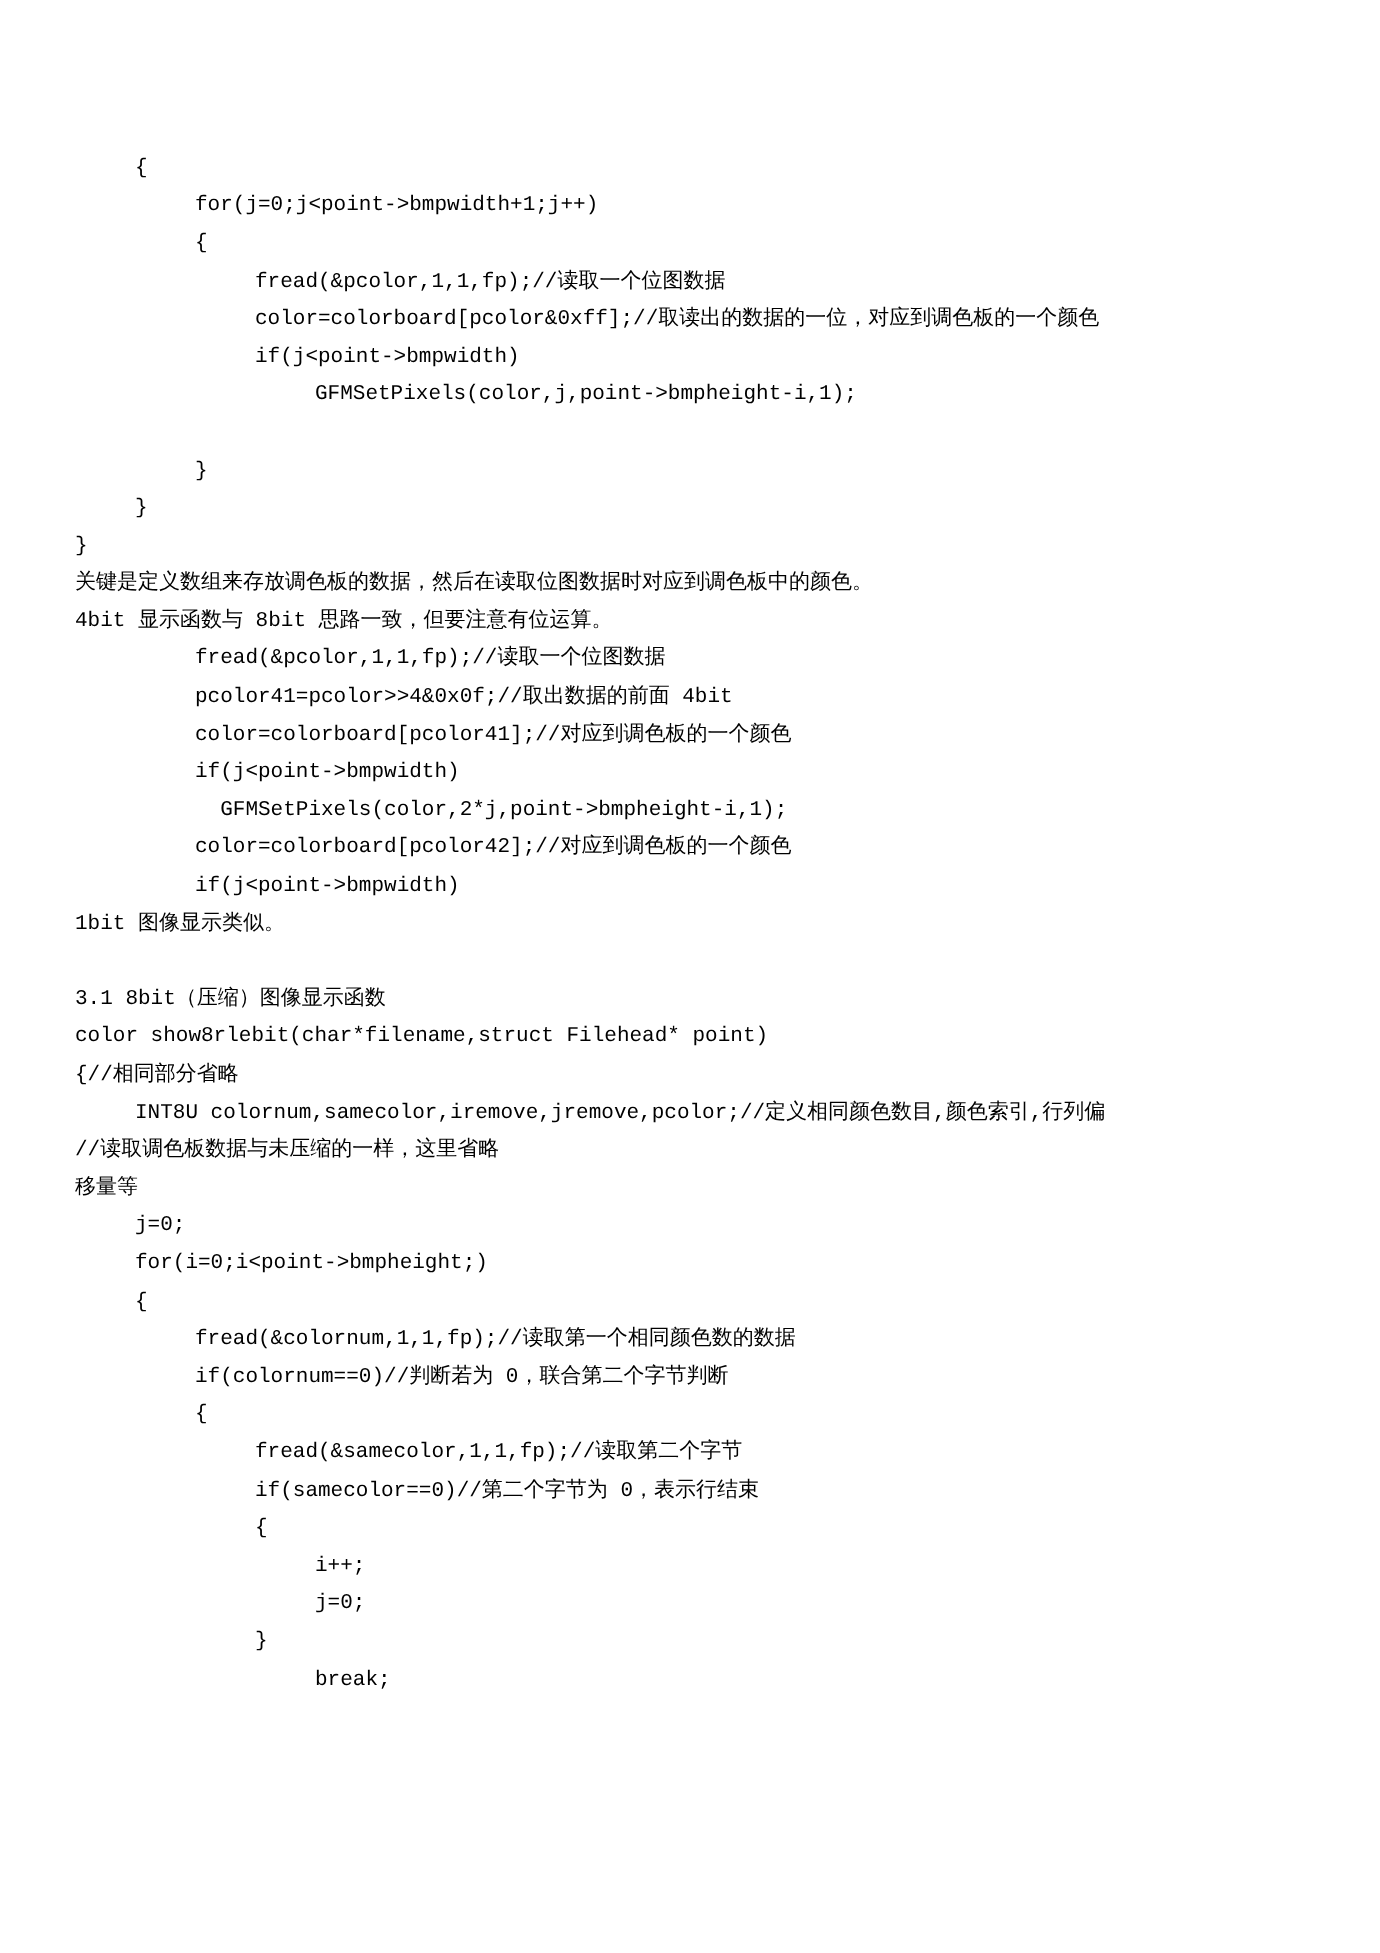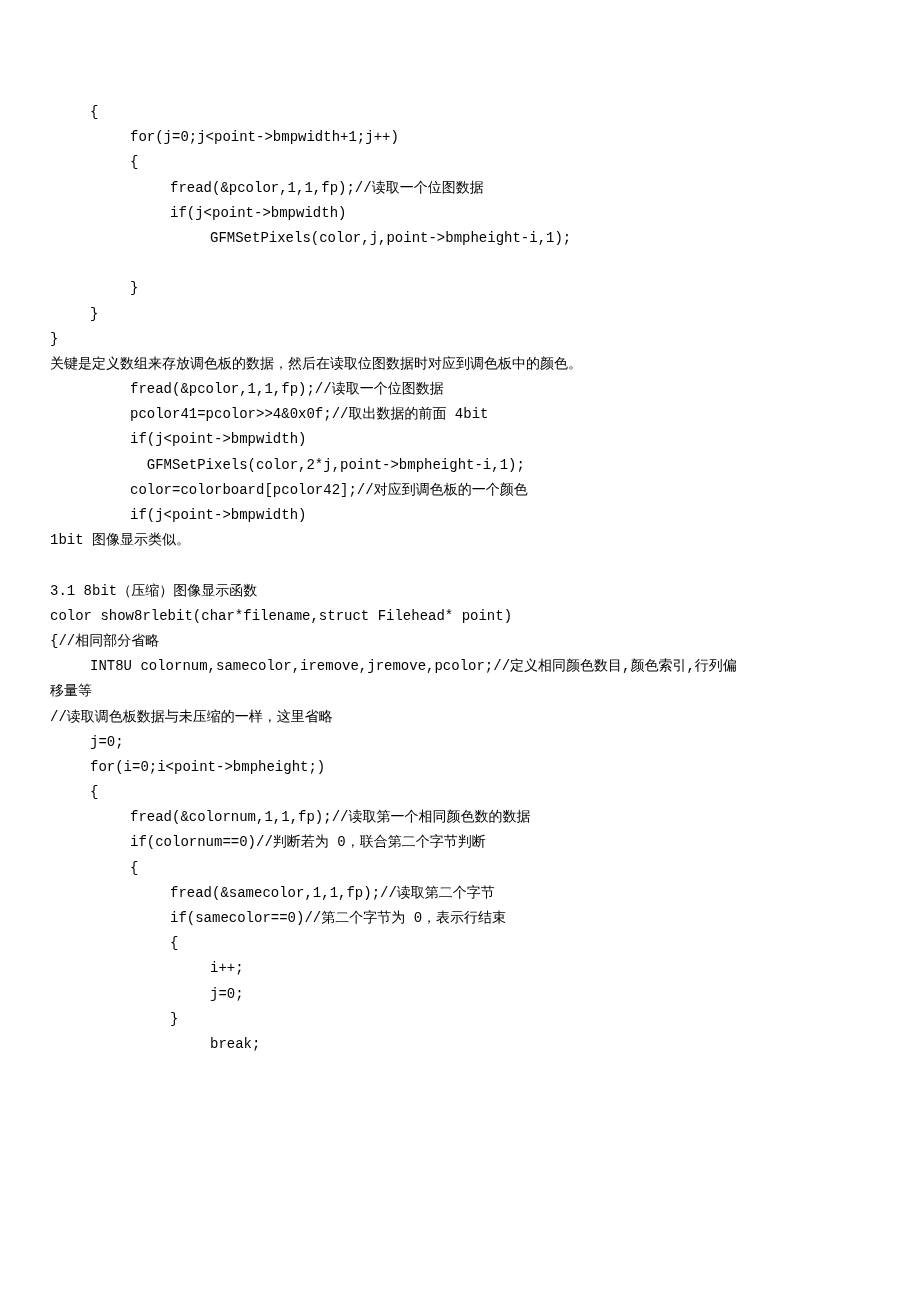--- a/index.html
+++ b/index.html
@@ -23,41 +23,44 @@
     .blank-line { height: 1.8em; }
   </style>
 </head>
 <body>
 
 <div id="content">
     <div class="code-line indent-1">{</div>
     <div class="code-line indent-2">for(j=0;j&lt;point-&gt;bmpwidth+1;j++)</div>
     <div class="code-line indent-2">{</div>
     <div class="code-line indent-3">fread(&amp;pcolor,1,1,fp);//读取一个位图数据</div>
+    <div class="code-line indent-3">color=colorboard[pcolor&amp;0xff];//取读出的数据的一位，对应到调色板的一个颜色</div>
     <div class="code-line indent-3">if(j&lt;point-&gt;bmpwidth)</div>
     <div class="code-line indent-4">GFMSetPixels(color,j,point-&gt;bmpheight-i,1);</div>
     <div class="blank-line"></div>
     <div class="code-line indent-2">}</div>
     <div class="code-line indent-1">}</div>
     <div class="code-line indent-0">}</div>
     <div class="code-line indent-0">关键是定义数组来存放调色板的数据，然后在读取位图数据时对应到调色板中的颜色。</div>
+    <div class="code-line indent-0">4bit 显示函数与 8bit 思路一致，但要注意有位运算。</div>
     <div class="code-line indent-2">fread(&amp;pcolor,1,1,fp);//读取一个位图数据</div>
     <div class="code-line indent-2">pcolor41=pcolor&gt;&gt;4&amp;0x0f;//取出数据的前面 4bit</div>
+    <div class="code-line indent-2">color=colorboard[pcolor41];//对应到调色板的一个颜色</div>
     <div class="code-line indent-2">if(j&lt;point-&gt;bmpwidth)</div>
     <div class="code-line indent-2">  GFMSetPixels(color,2*j,point-&gt;bmpheight-i,1);</div>
     <div class="code-line indent-2">color=colorboard[pcolor42];//对应到调色板的一个颜色</div>
     <div class="code-line indent-2">if(j&lt;point-&gt;bmpwidth)</div>
     <div class="code-line indent-0">1bit 图像显示类似。</div>
     <div class="blank-line"></div>
     <div class="code-line indent-0">3.1 8bit（压缩）图像显示函数</div>
     <div class="code-line indent-0">color show8rlebit(char*filename,struct Filehead* point)</div>
     <div class="code-line indent-0">{//相同部分省略</div>
     <div class="code-line indent-1">INT8U colornum,samecolor,iremove,jremove,pcolor;//定义相同颜色数目,颜色索引,行列偏</div>
+    <div class="code-line indent-0">//读取调色板数据与未压缩的一样，这里省略</div>
     <div class="code-line indent-0">移量等</div>
-    <div class="code-line indent-0">//读取调色板数据与未压缩的一样，这里省略</div>
     <div class="code-line indent-1">j=0;</div>
     <div class="code-line indent-1">for(i=0;i&lt;point-&gt;bmpheight;)</div>
     <div class="code-line indent-1">{</div>
     <div class="code-line indent-2">fread(&amp;colornum,1,1,fp);//读取第一个相同颜色数的数据</div>
     <div class="code-line indent-2">if(colornum==0)//判断若为 0，联合第二个字节判断</div>
     <div class="code-line indent-2">{</div>
     <div class="code-line indent-3">fread(&amp;samecolor,1,1,fp);//读取第二个字节</div>
     <div class="code-line indent-3">if(samecolor==0)//第二个字节为 0，表示行结束</div>
     <div class="code-line indent-3">{</div>
     <div class="code-line indent-4">i++;</div>

